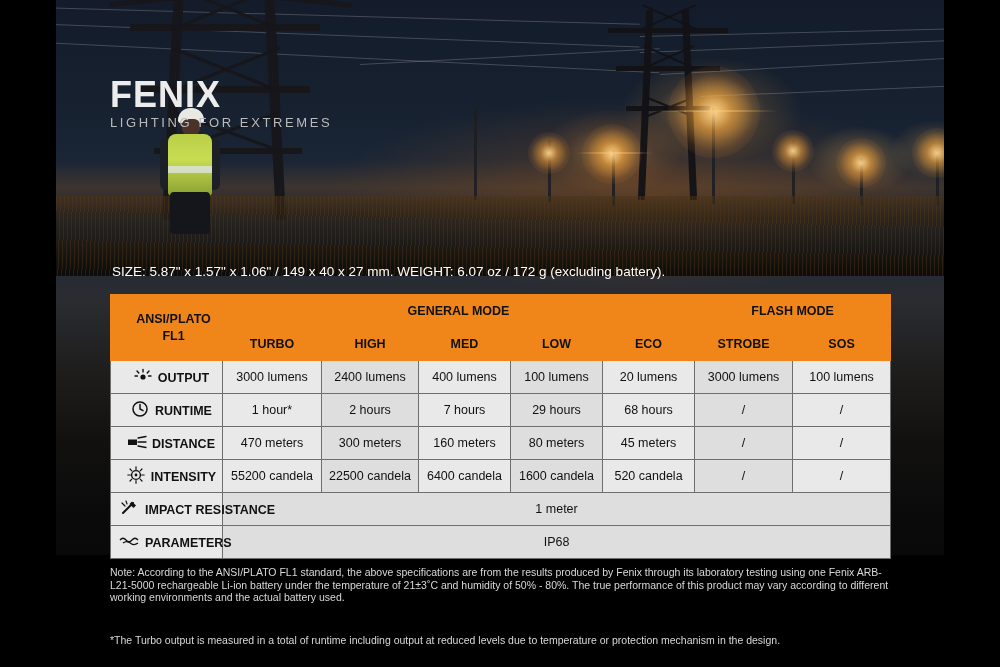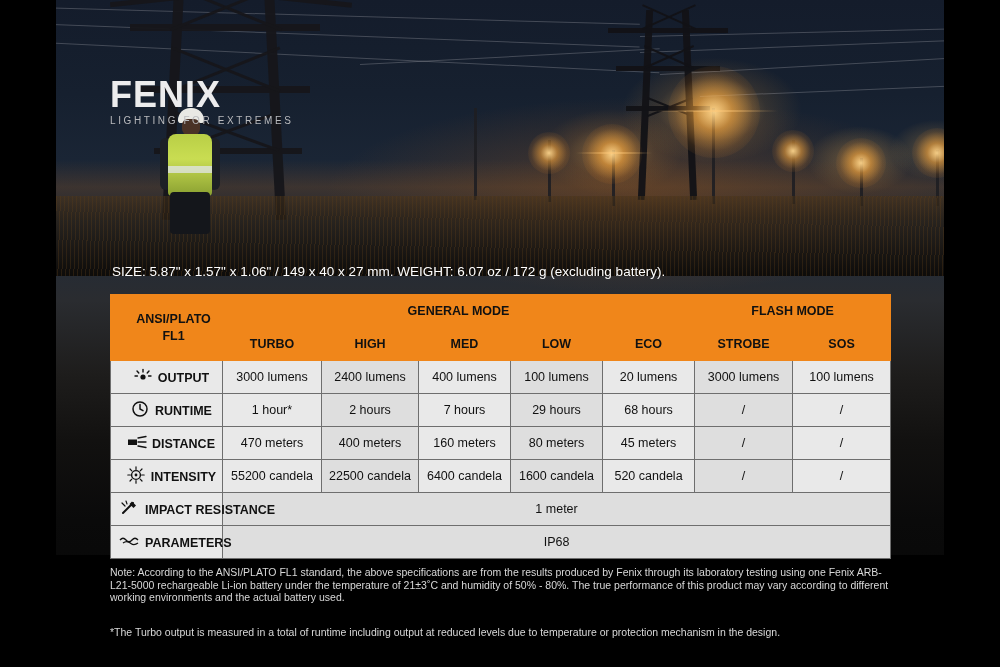--- a/index.html
+++ b/index.html
@@ -164,21 +164,21 @@
   .logo .brand {
     font-family: "Liberation Sans", sans-serif;
     font-weight: bold;
     font-size: 36px;
     letter-spacing: 1px;
     line-height: 36px;
     color: #ececed;
     margin-top: 37px;
   }
   .logo .tag {
-    font-size: 10px;
+    font-size: 13px;
     letter-spacing: 2.6px;
     color: #b9babd;
     margin-top: 2px;
   }
   
   .title {
     position: absolute;
     left: 110px; top: 228px;
     font-size: 34px;
     font-weight: bold;
@@ -259,21 +259,21 @@
   
   .notes {
     position: absolute;
     left: 110px; top: 566px;
     width: 788px;
     color: #d8d8d8;
     font-size: 10.5px;
     line-height: 12.5px;
     font-family: "Liberation Sans", sans-serif;
   }
-  .notes .n2 { margin-top: 22px; }
+  .notes .n2 { margin-top: 30px; }
   
   .side-l, .side-r {
     position: absolute;
     top: 0; width: 56px; height: 667px;
     background: #000;
   }
   .side-l { left: 0; }
   .side-r { right: 0; }
   .bottom-black {
     position: absolute;
@@ -445,21 +445,21 @@
         <tr>
           <td class="rowlabel">
             <span class="ico">
               <svg width="22" height="14" viewBox="0 0 22 14">
                   <rect x="2" y="4.5" width="9" height="5.5" fill="#111"></rect>
                   <path d="M12 3 L20 1.5 M12 7 L20 7 M12 11 L20 12.5" stroke="#111" stroke-width="1.3" stroke-linecap="round"></path>
                 </svg>
             </span><span class="txt">DISTANCE</span>
           </td>
           <td class="cell">470 meters</td>
-          <td class="cell-alt">400 meters</td>
+          <td class="cell-alt">300 meters</td>
           <td class="cell">160 meters</td>
           <td class="cell-alt">80 meters</td>
           <td class="cell">45 meters</td>
           <td class="cell-alt">/</td>
           <td class="cell">/</td>
         </tr>
 
         <tr>
           <td class="rowlabel">
             <span class="ico">

